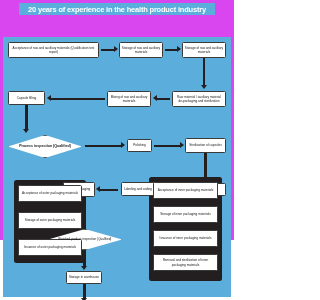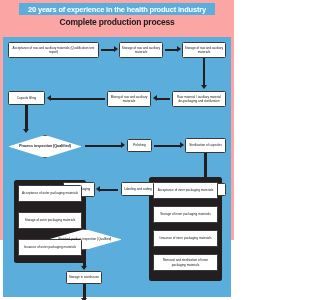--- a/index.html
+++ b/index.html
@@ -1,19 +1,19 @@
 <!DOCTYPE html>
 <html><head>
 <meta charset="utf-8">
 <style>
   html,body{margin:0;padding:0;background:#ffffff;}
   body{width:234px;height:300px;overflow:hidden;
        font-family:"Liberation Sans","DejaVu Sans",sans-serif;}
 
-  #page{position:relative;width:234px;height:240px;background:#fca5a5;}
+  #page{position:relative;width:234px;height:240px;background:#d946ef;}
 
   
   .title-bar{position:absolute;left:19px;top:3px;width:196px;height:12px;
              background:#5BAEDC;display:flex;align-items:center;justify-content:center;}
   .title-bar span{color:#ffffff;font-size:7.5px;font-weight:bold;letter-spacing:-0.2px;
                   white-space:nowrap;}
   .subtitle{position:absolute;left:0;top:17px;width:234px;text-align:center;
             color:#1a1a1a;font-size:8.5px;font-weight:bold;letter-spacing:-0.2px;}
 
   
@@ -54,21 +54,20 @@
                border-left:4px solid #231f20;}
 </style>
 </head>
 <body>
 
 <div id="page">
 
   <div class="title-bar">
     <span>20 years of experience in the health product industry</span>
   </div>
-  <div class="subtitle">Complete production process</div>
 
   <div class="canvas">
 
     <div class="panel" style="left:11px;top:143px;width:72px;height:83px;"></div>
     <div class="panel" style="left:146px;top:140px;width:73px;height:104px;"></div>
 
     <div class="node" style="left:5px;top:5px;width:91px;height:16px;">
       <span>Acceptance of raw and auxiliary materials (Qualification test report)</span>
     </div>
     <div class="node" style="left:116px;top:5px;width:44px;height:16px;">

